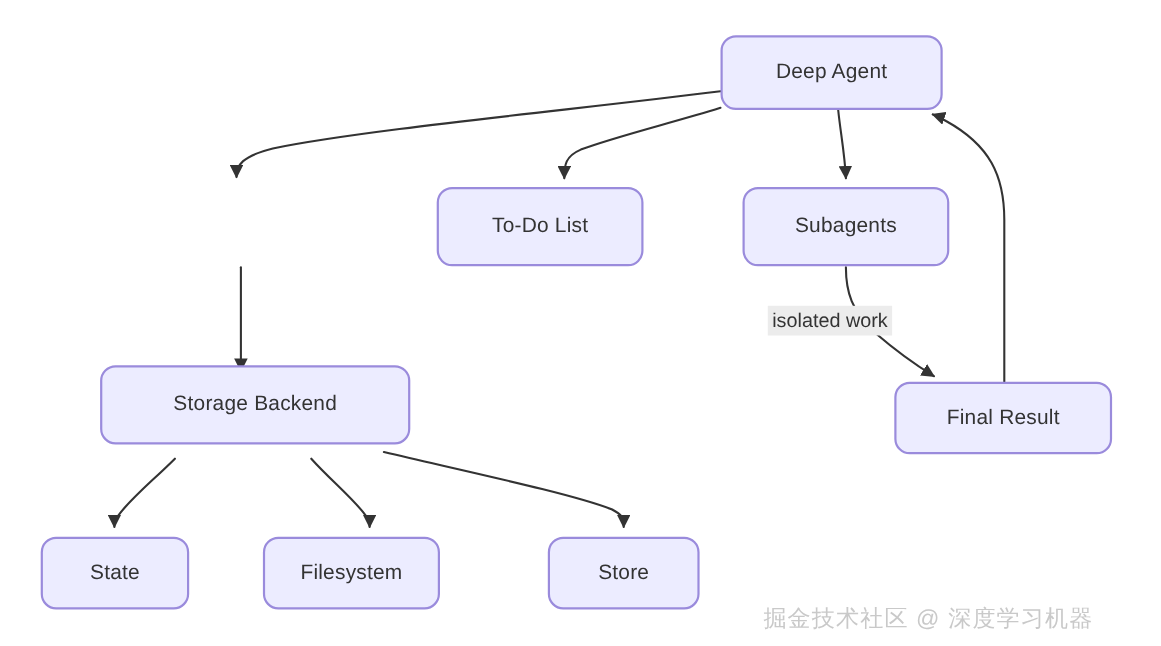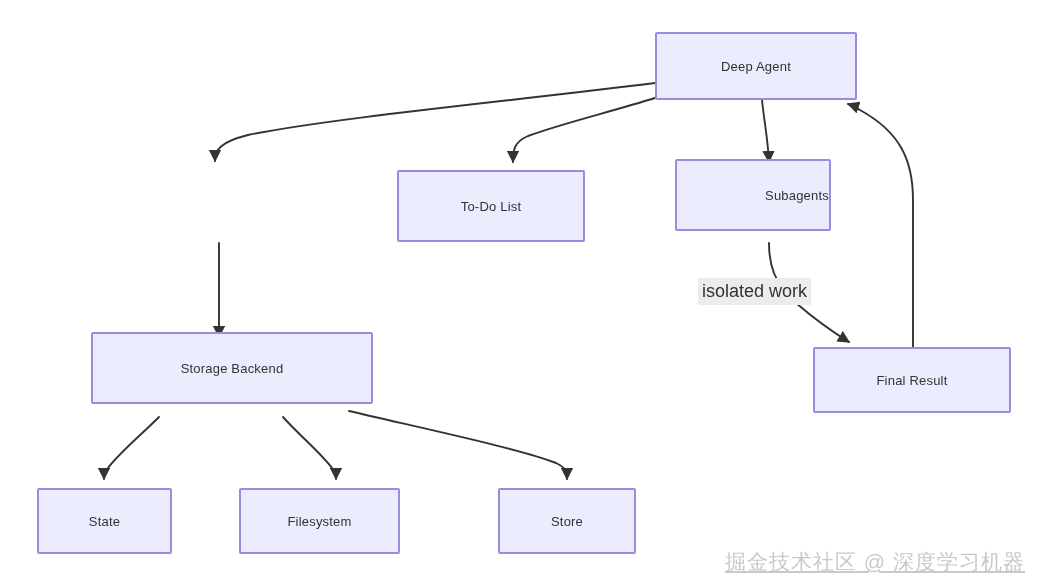--- a/index.html
+++ b/index.html
@@ -22,26 +22,26 @@
     left: 0;
     top: 0;
     width: 1055px;
     height: 587px;
   }
   .node {
     position: absolute;
     box-sizing: border-box;
     background: #ECECFF;
     border: 2px solid #9A8BDC;
-    border-radius: 2px;
+    border-radius: 14px;
     display: flex;
     align-items: center;
     justify-content: center;
     color: #333333;
-    font-size: 13px;
+    font-size: 19px;
     font-family: "Liberation Sans", sans-serif;
     letter-spacing: 0.2px;
     white-space: nowrap;
   }
   .edge-label {
     position: absolute;
     background: #ECECEC;
     color: #333333;
     font-size: 18px;
     font-family: "Liberation Sans", sans-serif;
@@ -93,21 +93,21 @@
 
   <div class="node" style="left:655px; top:32px; width:202px; height:68px;">
     <span>Deep Agent</span>
   </div>
 
 
   <div class="node" style="left:397px; top:170px; width:188px; height:72px;">
     <span>To-Do List</span>
   </div>
 
-  <div class="node" style="left:675px; top:159px; width:156px; height:72px;justify-content:flex-end;">
+  <div class="node" style="left:675px; top:170px; width:188px; height:72px;">
     <span>Subagents</span>
   </div>
 
   <div class="node" style="left:91px; top:332px; width:282px; height:72px;justify-content:center;">
     <span>Storage Backend</span>
   </div>
 
   <div class="node" style="left:813px; top:347px; width:198px; height:66px;">
     <span>Final Result</span>
   </div>
@@ -119,15 +119,15 @@
   <div class="node" style="left:239px; top:488px; width:161px; height:66px;">
     <span>Filesystem</span>
   </div>
 
   <div class="node" style="left:498px; top:488px; width:138px; height:66px;">
     <span>Store</span>
   </div>
 
   <div class="edge-label" style="left:698px; top:278px;text-align:right;">isolated work</div>
 
-  <div class="watermark" style="left:725px; top:548px;text-decoration:underline;">掘金技术社区 @ 深度学习机器</div>
+  <div class="watermark" style="left:694px; top:548px;">掘金技术社区 @ 深度学习机器</div>
 
 </div>
 
 </body></html>

